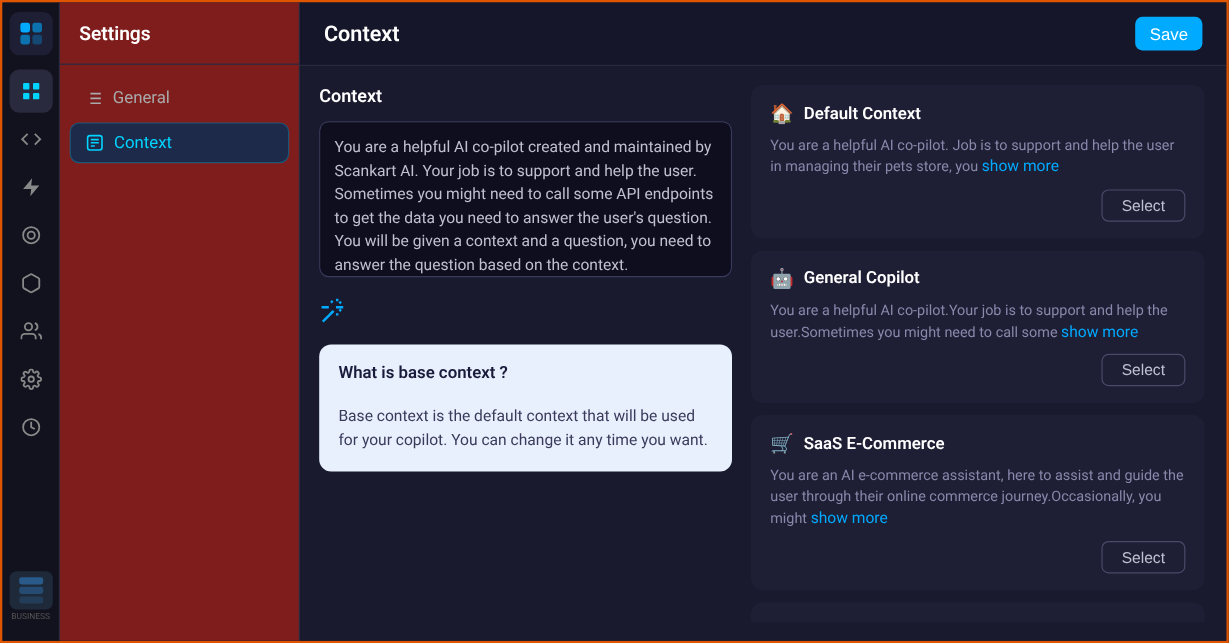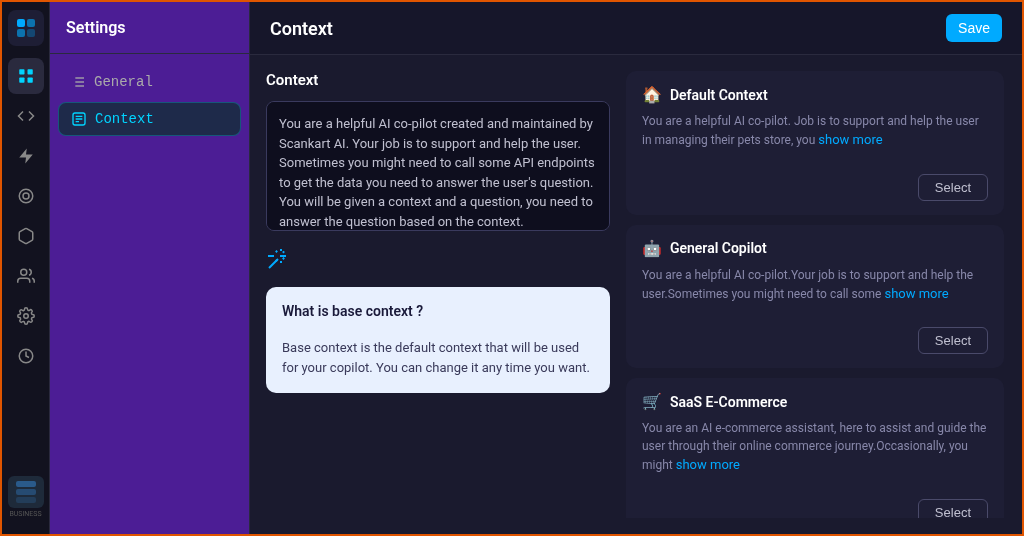--- a/index.html
+++ b/index.html
@@ -94,40 +94,39 @@
       display: flex;
       flex-direction: column;
       align-items: center;
       justify-content: center;
       gap: 2px;
     }
 
     
     .settings-sidebar {
       width: 200px;
-      background: #4c1d95;
+      background: #7f1d1d;
       border-right: 1px solid #2a2a3e;
       display: flex;
       flex-direction: column;
     }
 
     .settings-sidebar-header {
       padding: 16px;
       font-size: 16px;
       font-weight: 600;
       color: #ffffff;
       border-bottom: 1px solid #2a2a3e;
     }
 
     .settings-nav {
       padding: 12px 8px;
       display: flex;
       flex-direction: column;
       gap: 4px;
-      font-family: Liberation Mono, monospace;
     }
 
     .settings-nav-item {
       display: flex;
       align-items: center;
       gap: 8px;
       padding: 8px 12px;
       border-radius: 8px;
       cursor: pointer;
       color: #aaa;
@@ -307,21 +306,20 @@
 
     .show-more {
       color: #00aaff;
       cursor: pointer;
       font-size: 13px;
     }
 
     .context-card-footer {
       display: flex;
       justify-content: flex-end;
-      margin-top: 16px;
     }
 
     .select-btn {
       background: transparent;
       color: #c0c0d0;
       border: 1px solid #4a4a6a;
       border-radius: 6px;
       padding: 5px 16px;
       font-size: 13px;
       cursor: pointer;

